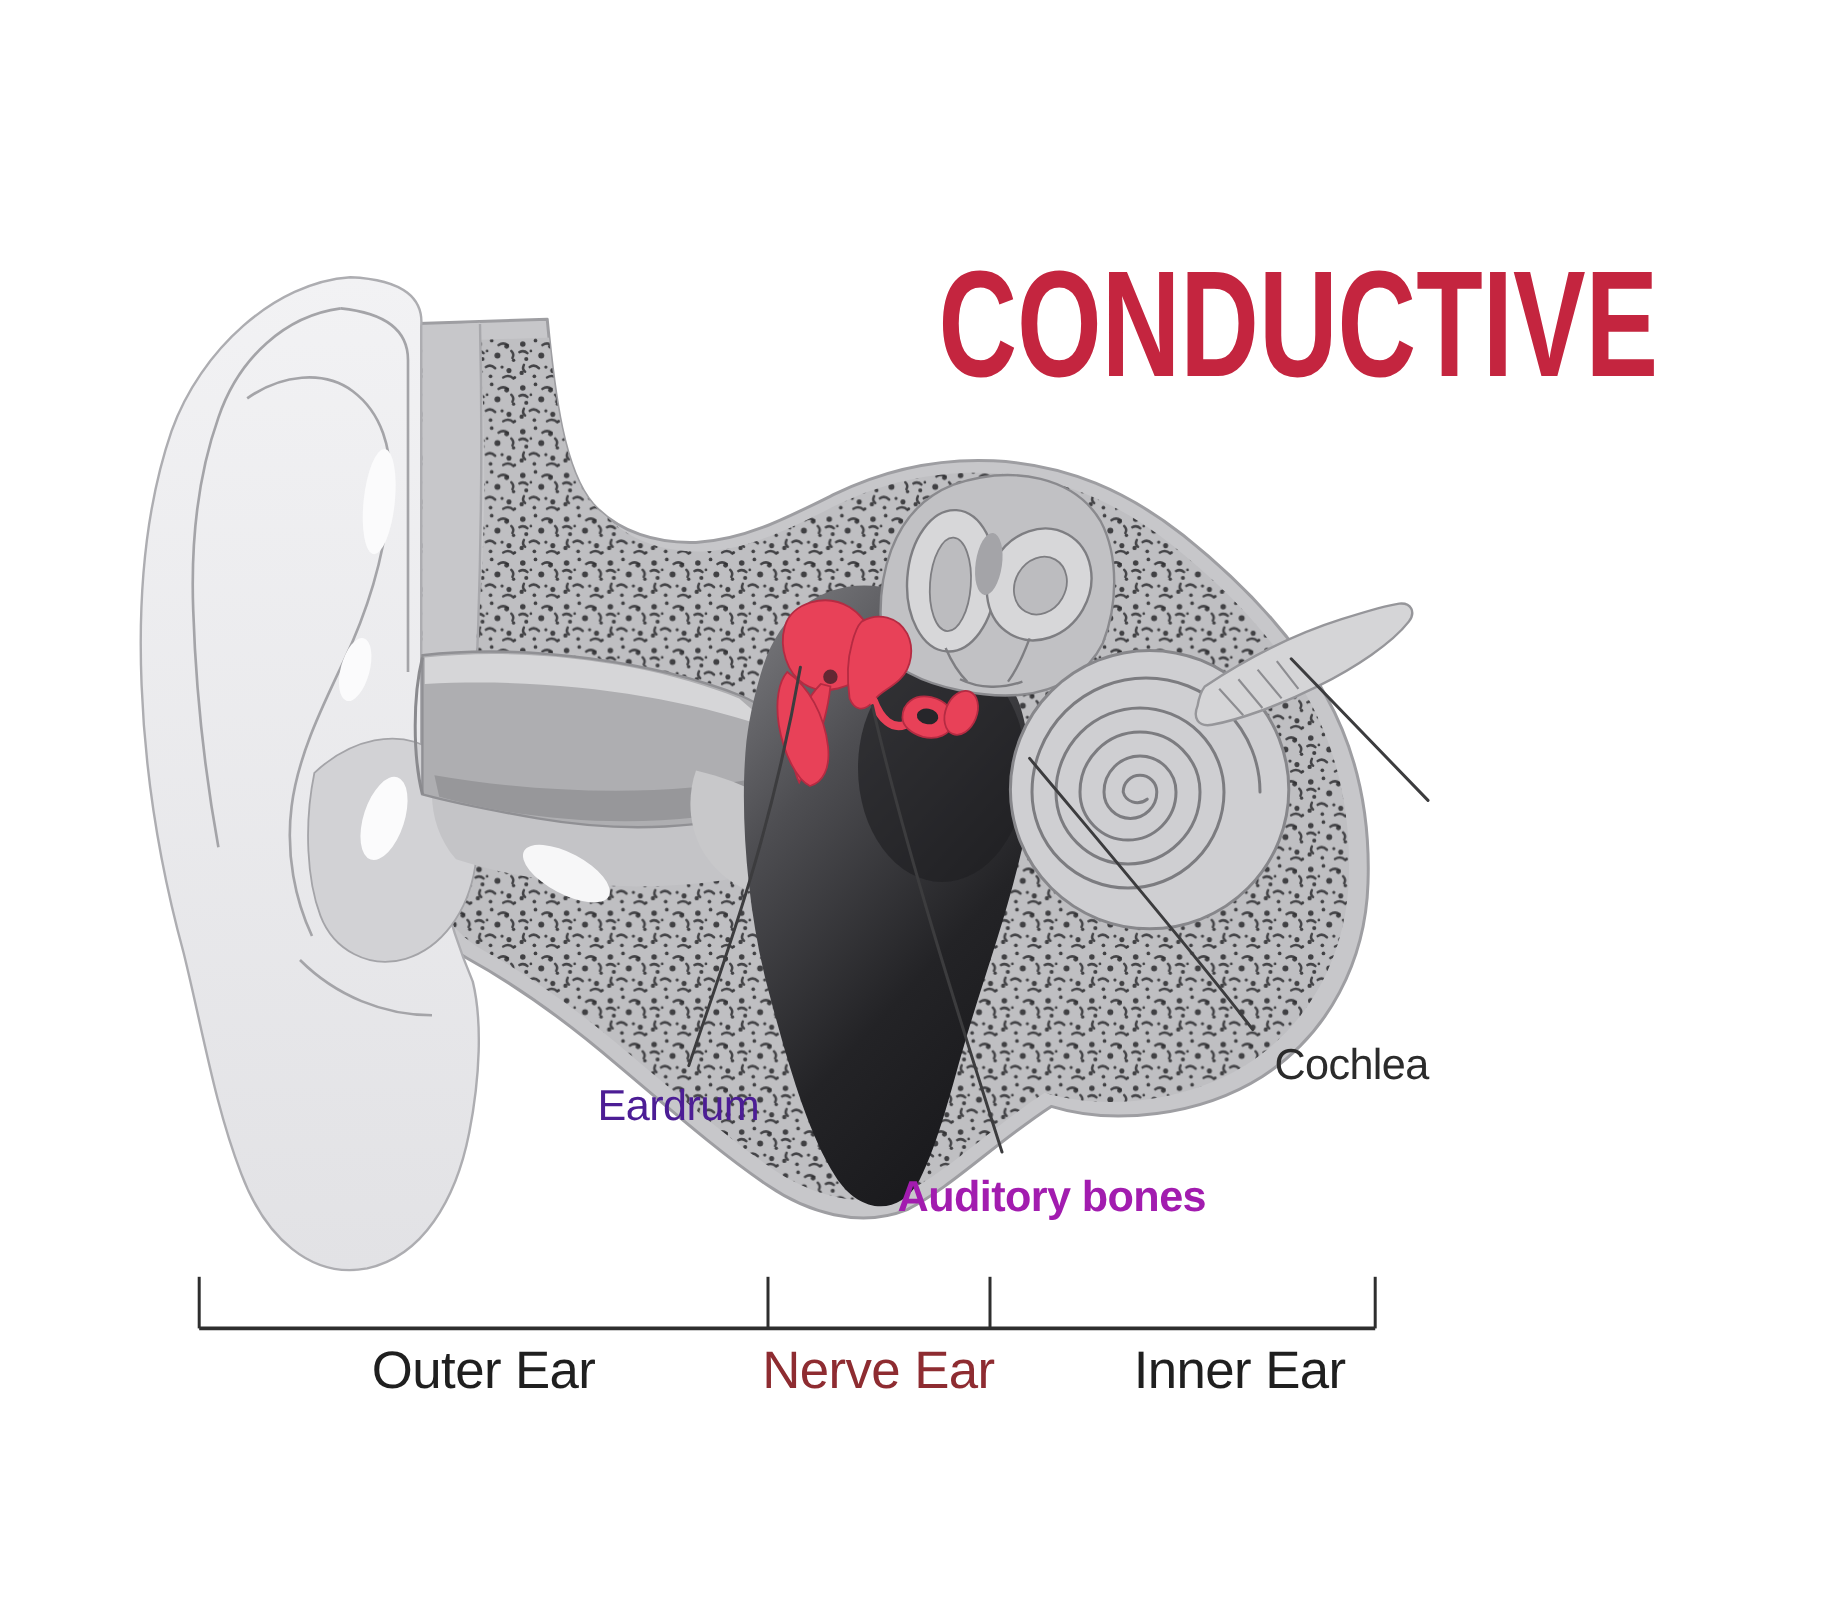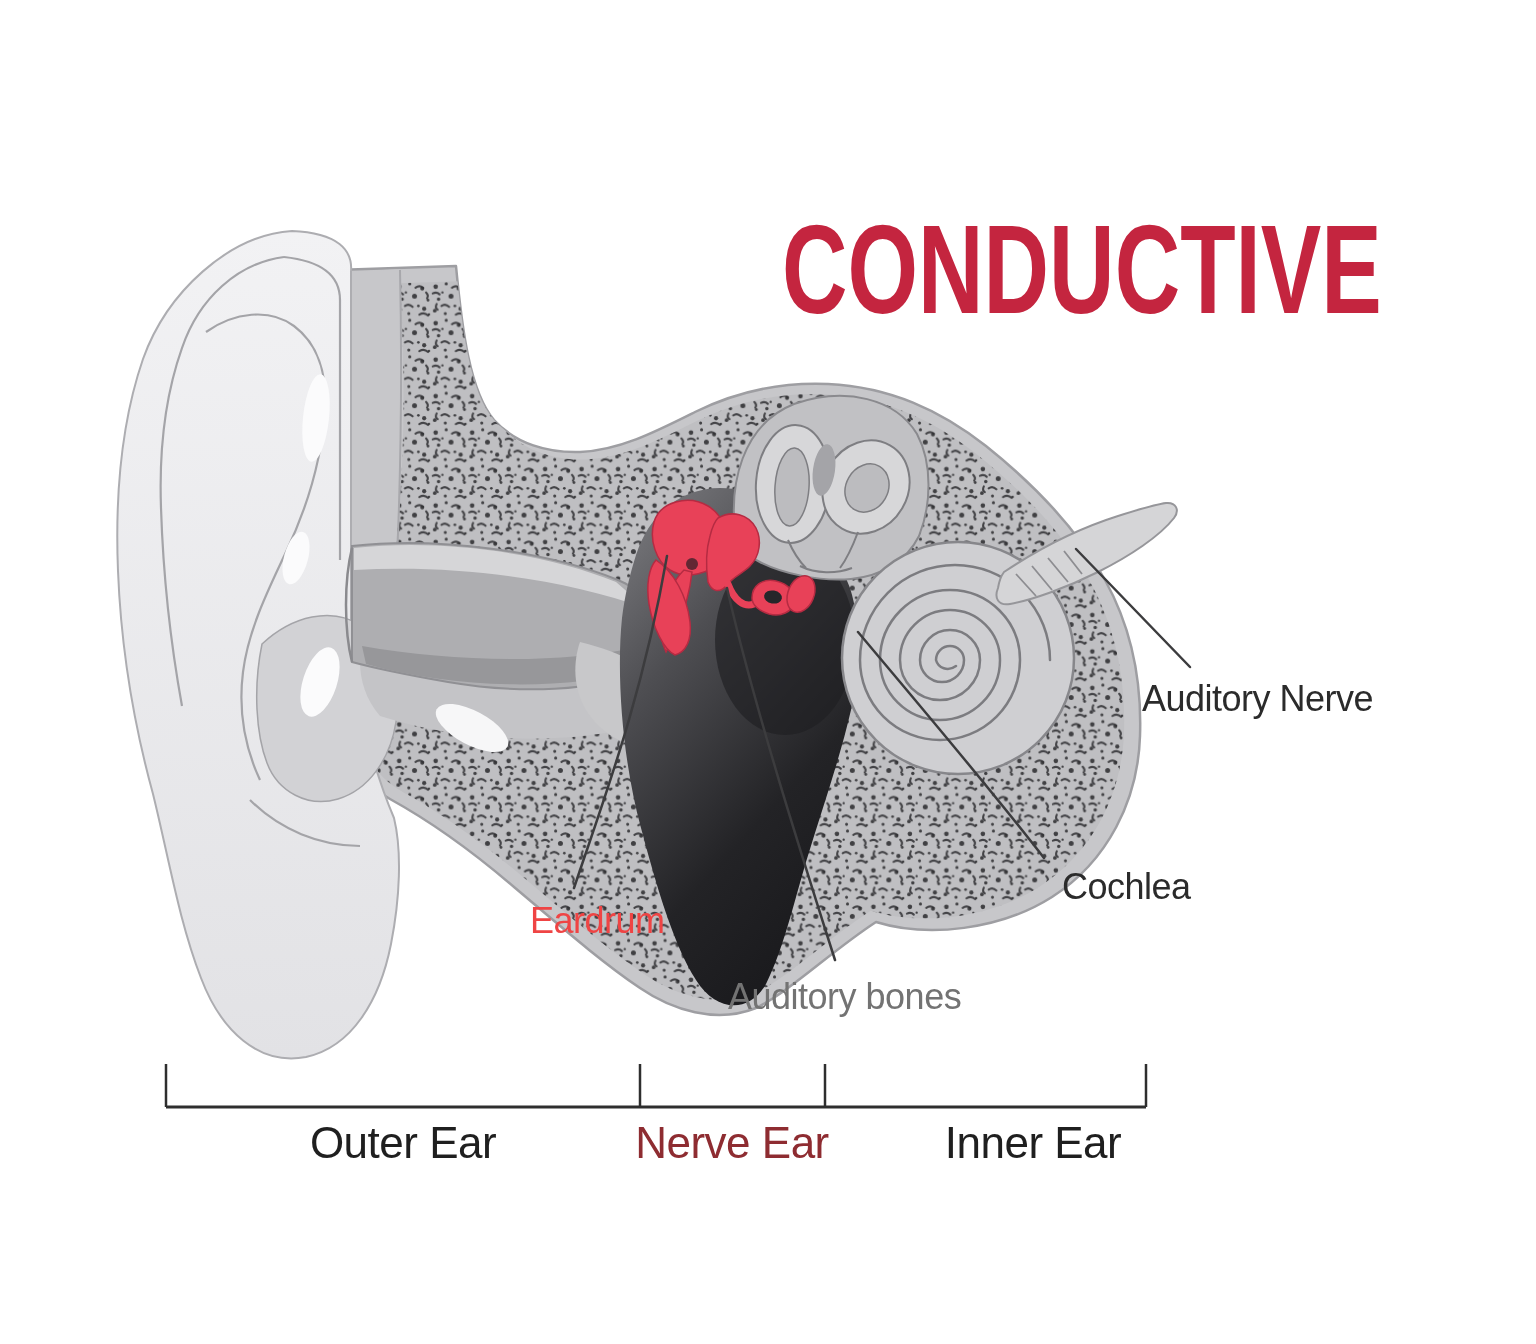--- a/index.html
+++ b/index.html
@@ -3,22 +3,22 @@
 <meta charset="utf-8">
 <style>
   html,body{margin:0;padding:0;background:#ffffff;}
   #stage{position:relative;width:1416px;height:1344px;background:#ffffff;overflow:hidden;
          font-family:"Liberation Sans", sans-serif;}
   #ear-svg{position:absolute;left:0;top:0;}
   .lbl{position:absolute;white-space:nowrap;line-height:1;letter-spacing:-0.5px;
        font-size:36px;color:#2b2b2b;}
   #title{position:absolute;left:782px;top:207px;line-height:1;font-size:126px;font-weight:bold;
          color:#C4253F;transform:scaleX(0.72);transform-origin:left top;letter-spacing:0;}
-  #lbl-eardrum{left:530px;top:903px;color:#ef4444;}
-  #lbl-bones{left:728px;top:979px;color:#737373;}
+  #lbl-eardrum{left:498px;top:903px;color:#4c1d95;}
+  #lbl-bones{left:748px;top:979px;color:#a21caf;font-weight:bold;}
   #lbl-cochlea{left:1062px;top:869px;}
   #lbl-nerve{left:1142px;top:681px;}
   .scale-lbl{position:absolute;top:1121px;font-size:44px;line-height:1;letter-spacing:-0.5px;
              color:#1f1f1f;transform:translateX(-50%);white-space:nowrap;}
   #lbl-outer{left:403px;}
   #lbl-middle{left:732px;color:#8E2C31;}
   #lbl-inner{left:985px;margin-left:48px;}
 </style>
 </head>
 <body>
@@ -200,19 +200,18 @@
     <line x1="825" y1="1064" x2="825" y2="1107" stroke-width="2.5"></line>
     <line x1="1146" y1="1064" x2="1146" y2="1107" stroke-width="2.5"></line>
   </g>
 </svg>
 
 <div id="title">CONDUCTIVE</div>
 
 <div id="lbl-eardrum" class="lbl">Eardrum</div>
 <div id="lbl-bones" class="lbl">Auditory bones</div>
 <div id="lbl-cochlea" class="lbl">Cochlea</div>
-<div id="lbl-nerve" class="lbl">Auditory Nerve</div>
 
 <div id="lbl-outer" class="scale-lbl">Outer Ear</div>
 <div id="lbl-middle" class="scale-lbl">Nerve Ear</div>
 <div id="lbl-inner" class="scale-lbl">Inner Ear</div>
 
 </div>
 
 </body></html>

